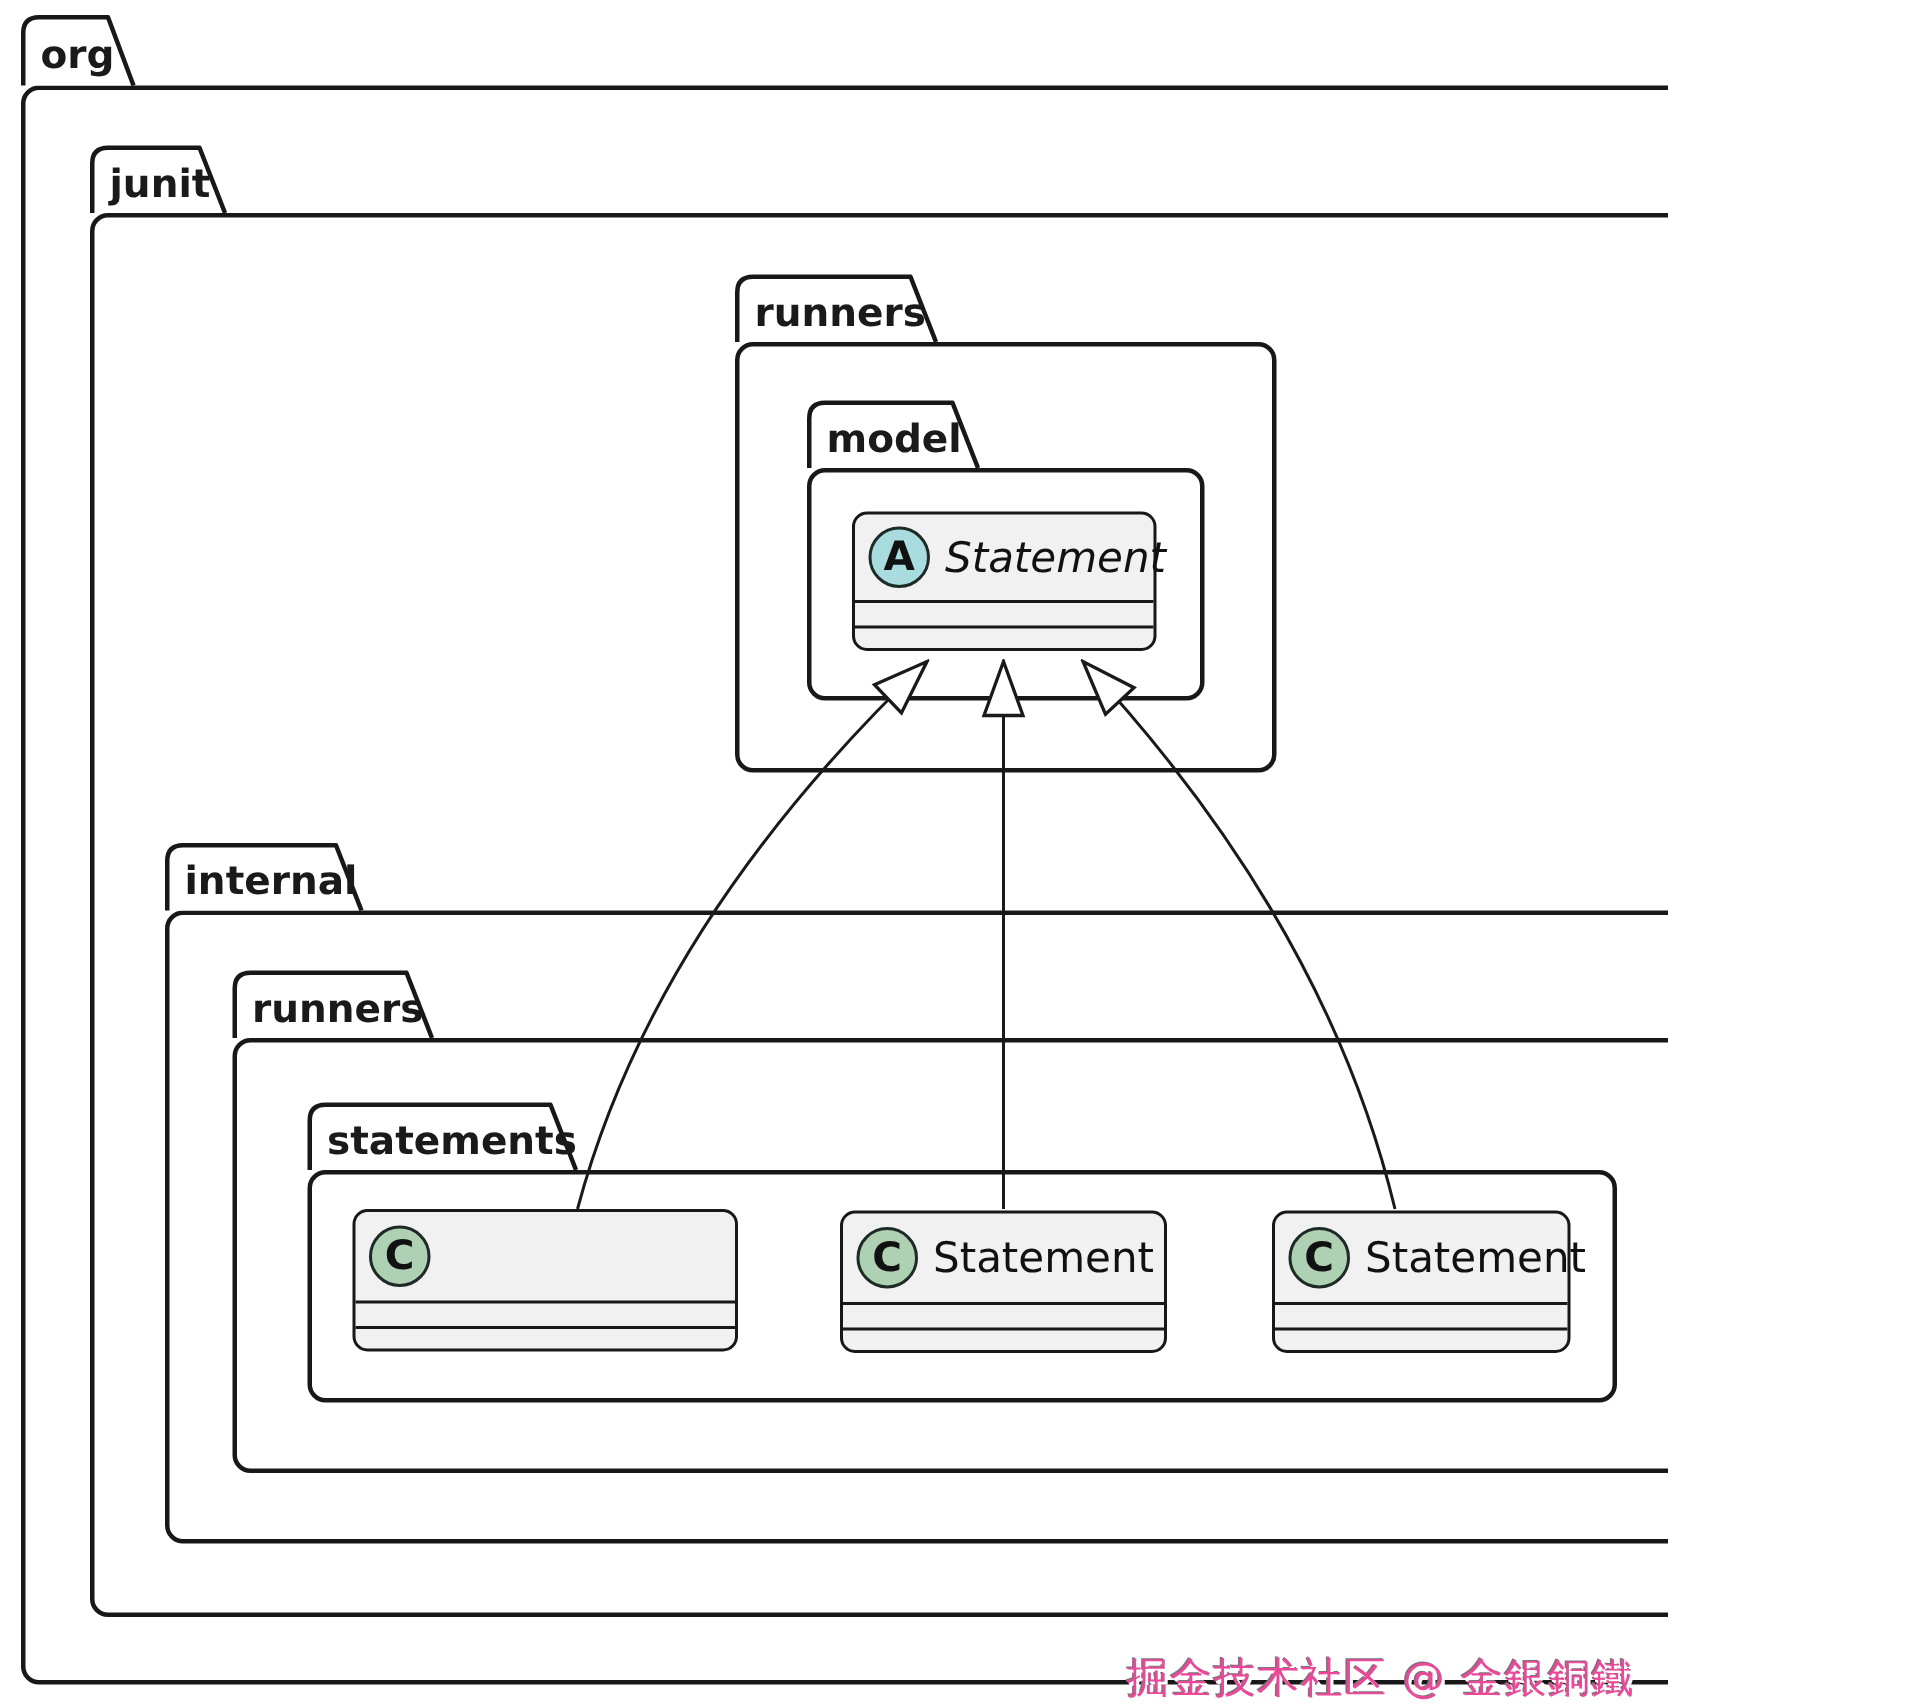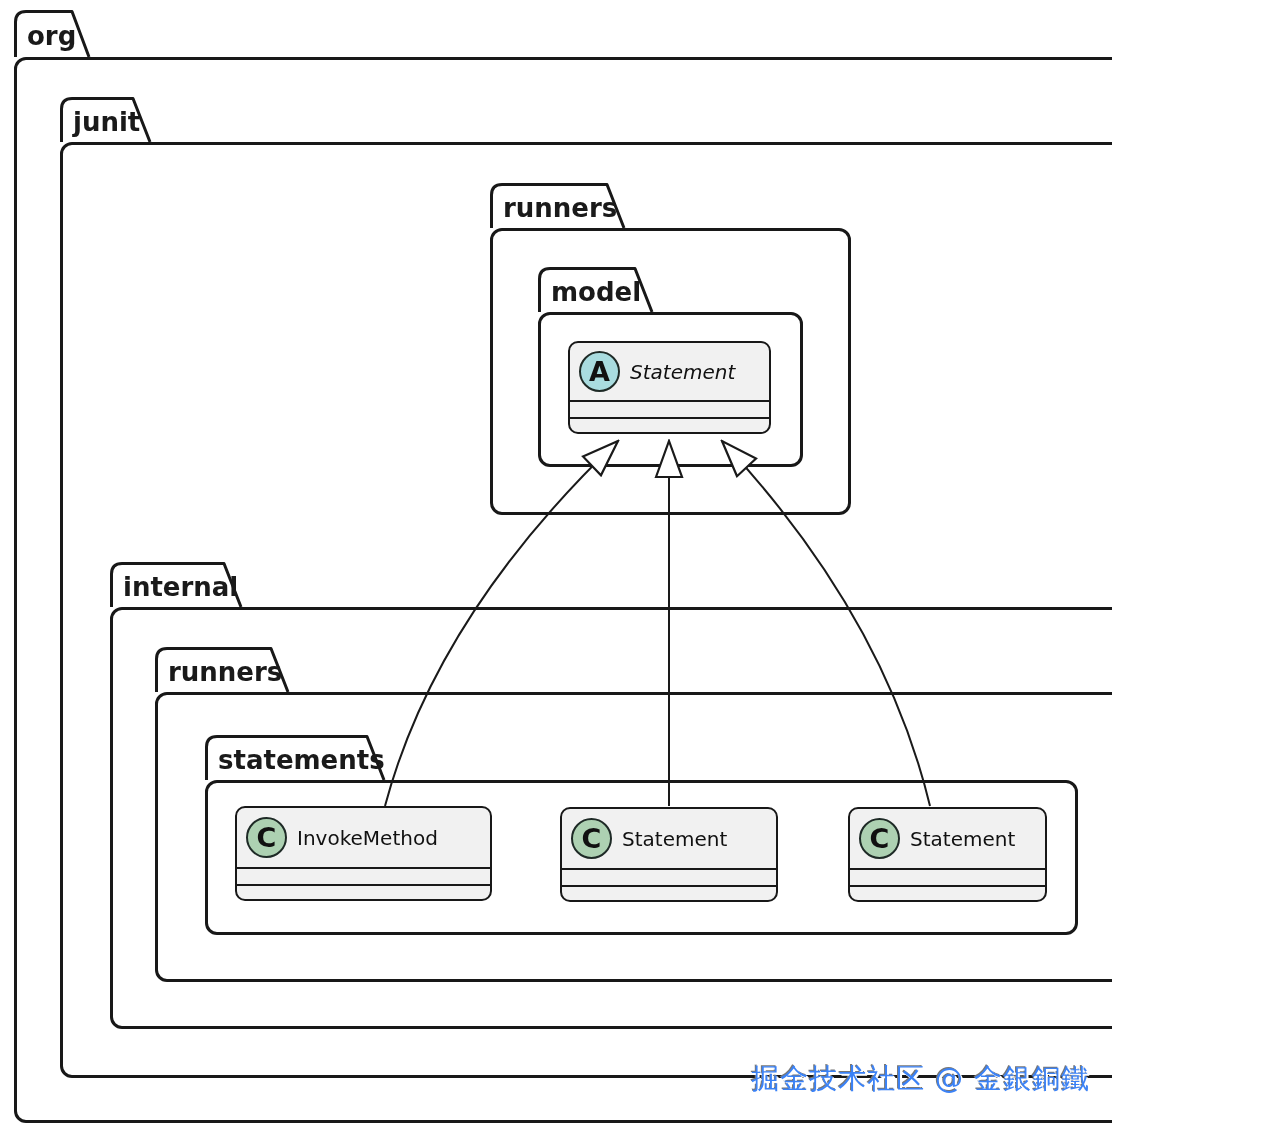--- a/index.html
+++ b/index.html
@@ -26,29 +26,29 @@
   .cls-title{flex:1;display:flex;align-items:center;gap:10px;padding-left:9px;}
   .cls-mid{height:15px;border-top:2px solid #181818;border-bottom:2px solid #181818;}
   .cls-foot{height:13px;}
   .circle{
     width:41px;height:41px;border:2.5px solid #1e2a26;border-radius:50%;
     box-sizing:border-box;display:flex;align-items:center;justify-content:center;
     font-weight:bold;font-size:27px;color:#111;flex:0 0 auto;
   }
   .circle-a{background:#A9DCDF;}
   .circle-c{background:#ADD1B2;}
-  .cls-name{font-size:20px;color:#111;white-space:nowrap;}
+  .cls-name{font-size:28px;color:#111;white-space:nowrap;}
   .cls-name.abstract{font-style:italic;}
   
   .arrows{position:absolute;left:0;top:0;z-index:60;pointer-events:none;}
   .arrows path.edge{fill:none;stroke:#1a1a1a;stroke-width:2;}
   
   .watermark{
-    position:absolute;right:22px;top:1060px;z-index:70;
-    font-size:28px;letter-spacing:1px;color:#3b82f6;
+    position:absolute;right:22px;top:1100px;z-index:70;
+    font-size:28px;letter-spacing:1px;color:#ec4899;
     text-shadow:1px 1px 0 #ffffff,2px 2px 0 #ffffff,-1px -1px 0 #777777;
     white-space:nowrap;
   }
 </style>
 </head>
 <body>
 
 <div class="canvas">
 
   <div class="pkg-body" style="left:14px;top:57px;width:1254px;height:1066px;"></div>
@@ -98,21 +98,20 @@
       <span class="circle circle-a">A</span>
       <span class="cls-name abstract">Statement</span>
     </div>
     <div class="cls-mid"></div>
     <div class="cls-foot"></div>
   </div>
 
   <div class="cls" style="left:235px;top:806px;width:257px;height:95px;">
     <div class="cls-title">
       <span class="circle circle-c">C</span>
-      <span class="cls-name">InvokeMethod</span>
     </div>
     <div class="cls-mid"></div>
     <div class="cls-foot"></div>
   </div>
 
   <div class="cls" style="left:560px;top:807px;width:218px;height:95px;">
     <div class="cls-title">
       <span class="circle circle-c">C</span>
       <span class="cls-name">Statement</span>
     </div>

